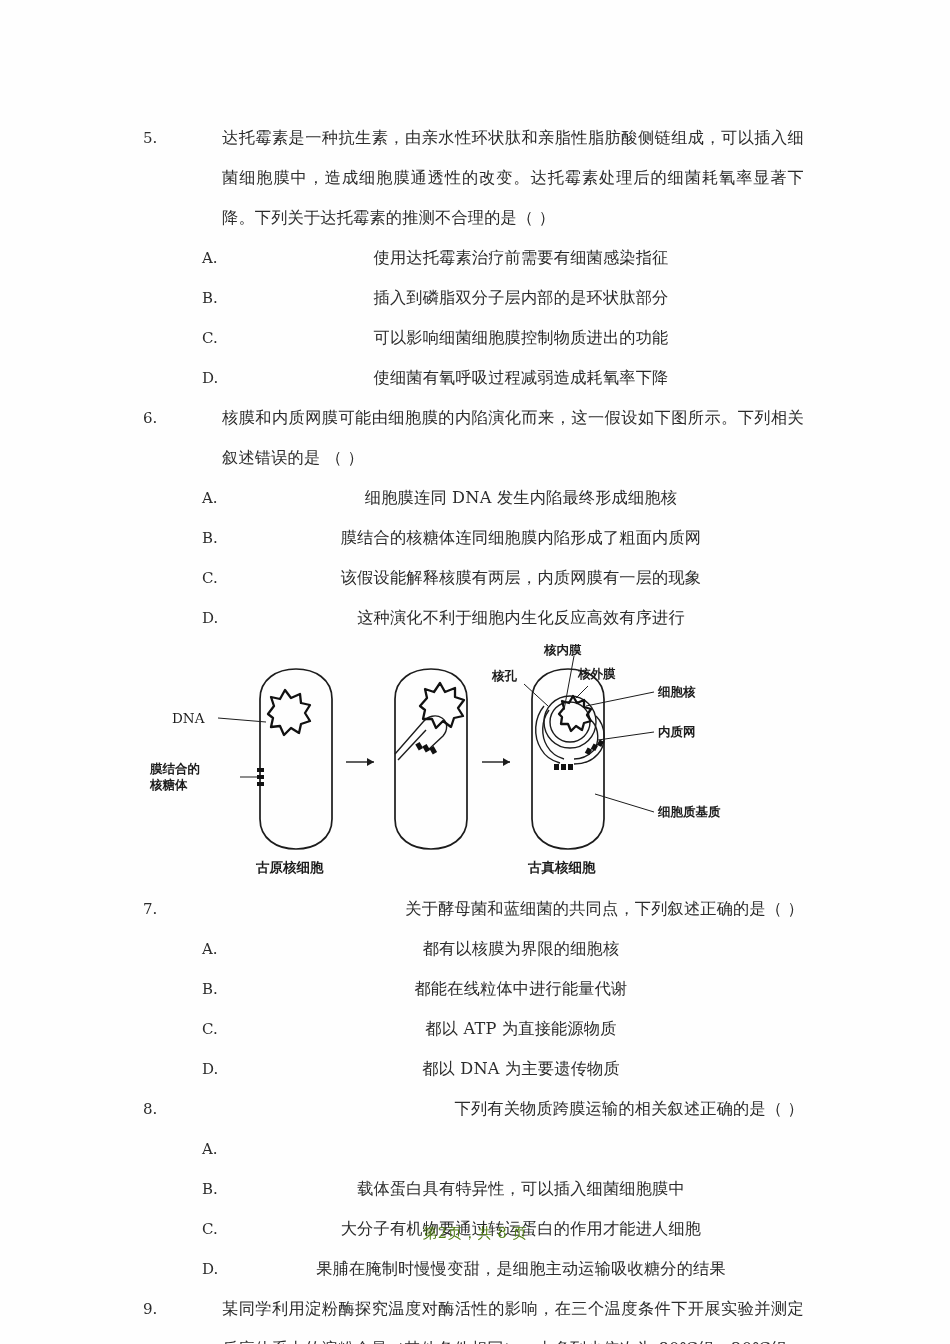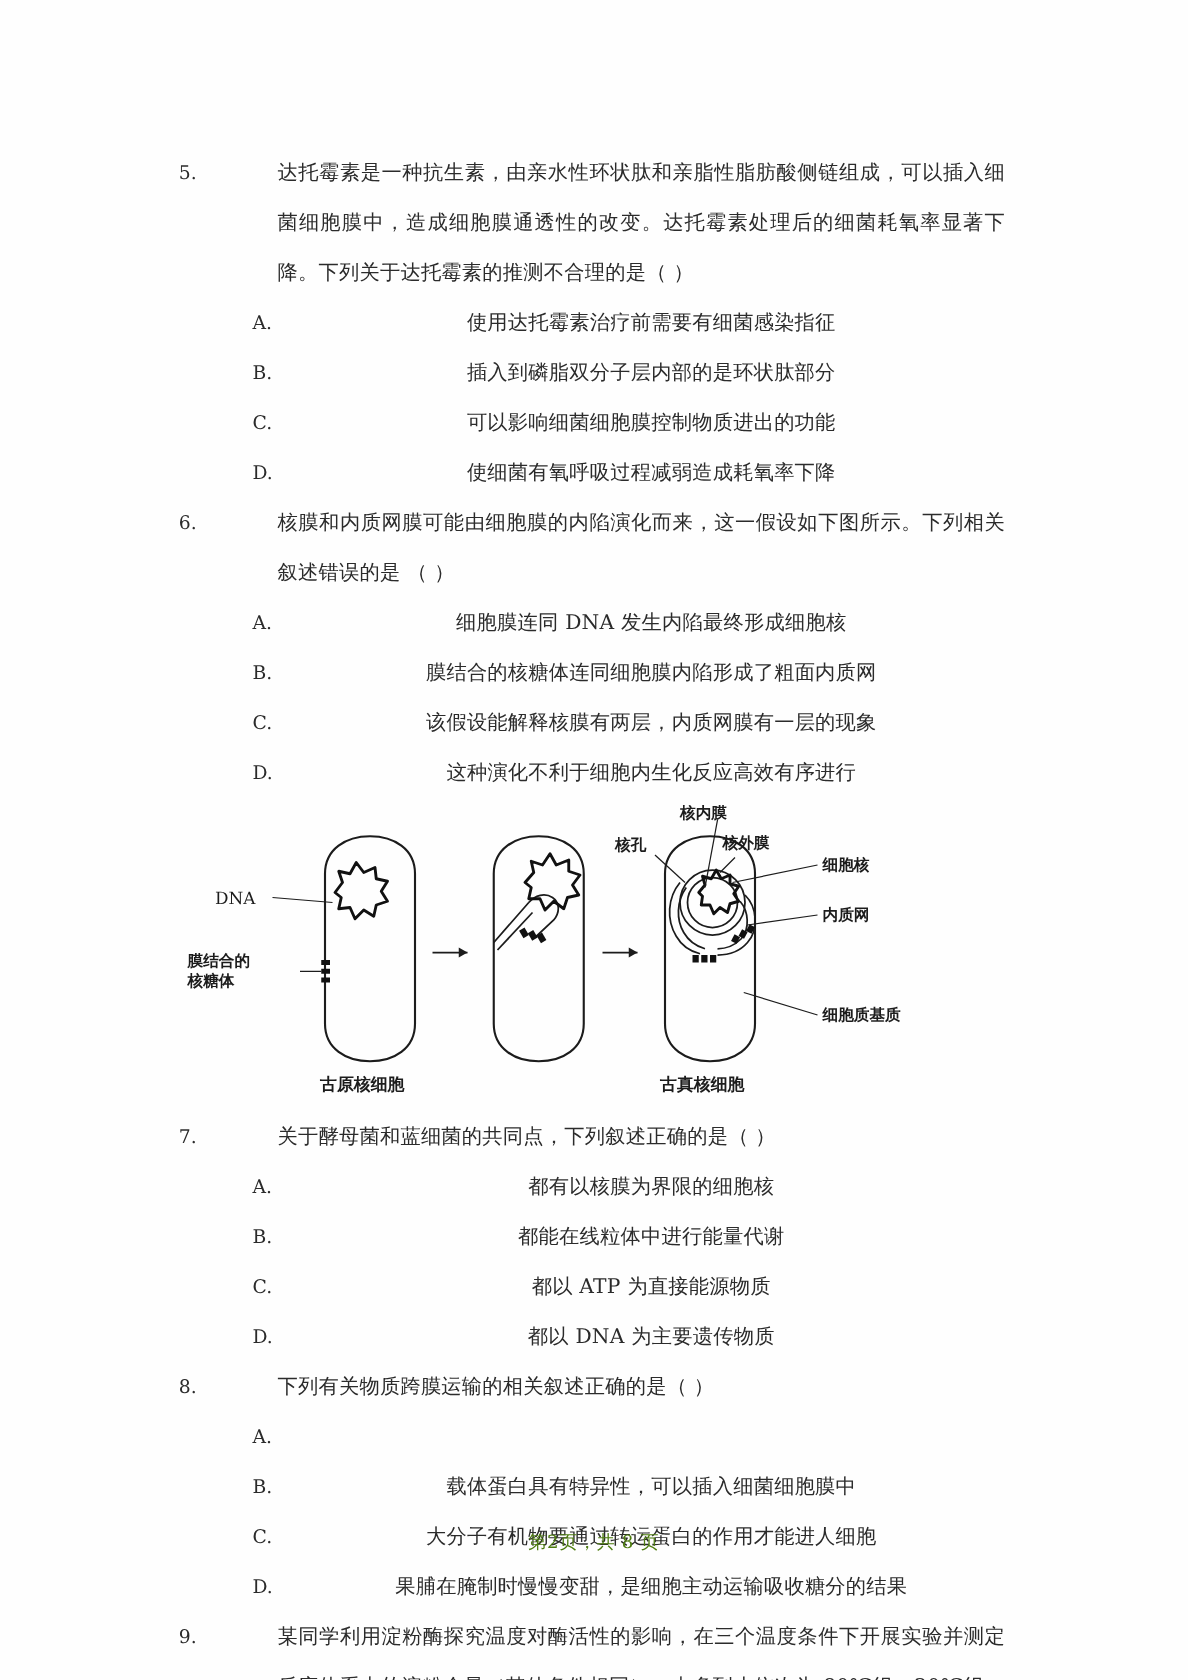--- a/index.html
+++ b/index.html
@@ -49,21 +49,21 @@
   }
   .q-stem {
     flex: 1 1 auto;
     font-size: 16.2px;
     line-height: 40px;
     text-align: justify;
     text-justify: inter-character;
     letter-spacing: 0.2px;
     margin-left: 44px;
   }
-  .q-stem.loose { text-align: left; }
+  .q-stem.loose { text-align: right; }
   .opts {
     margin: 0;
     padding: 0;
   }
   .opt {
     display: flex;
     align-items: flex-start;
     padding-left: 62px;
   }
   .opt-letter {

